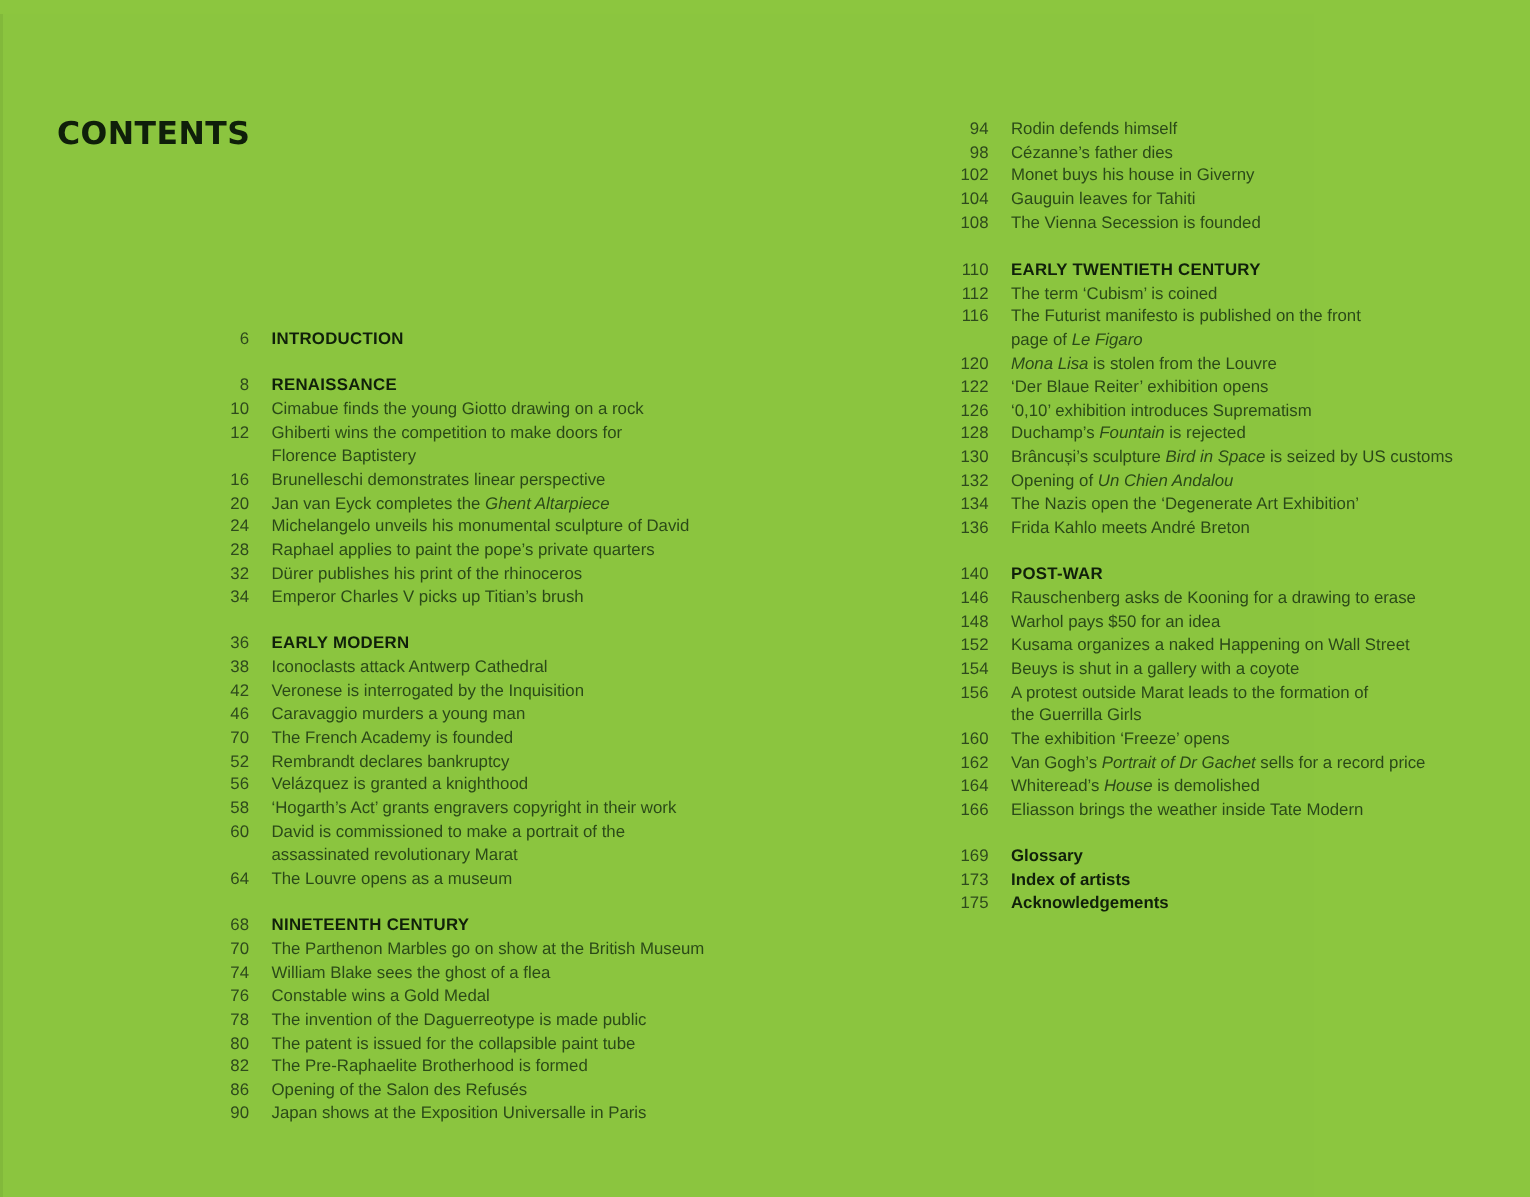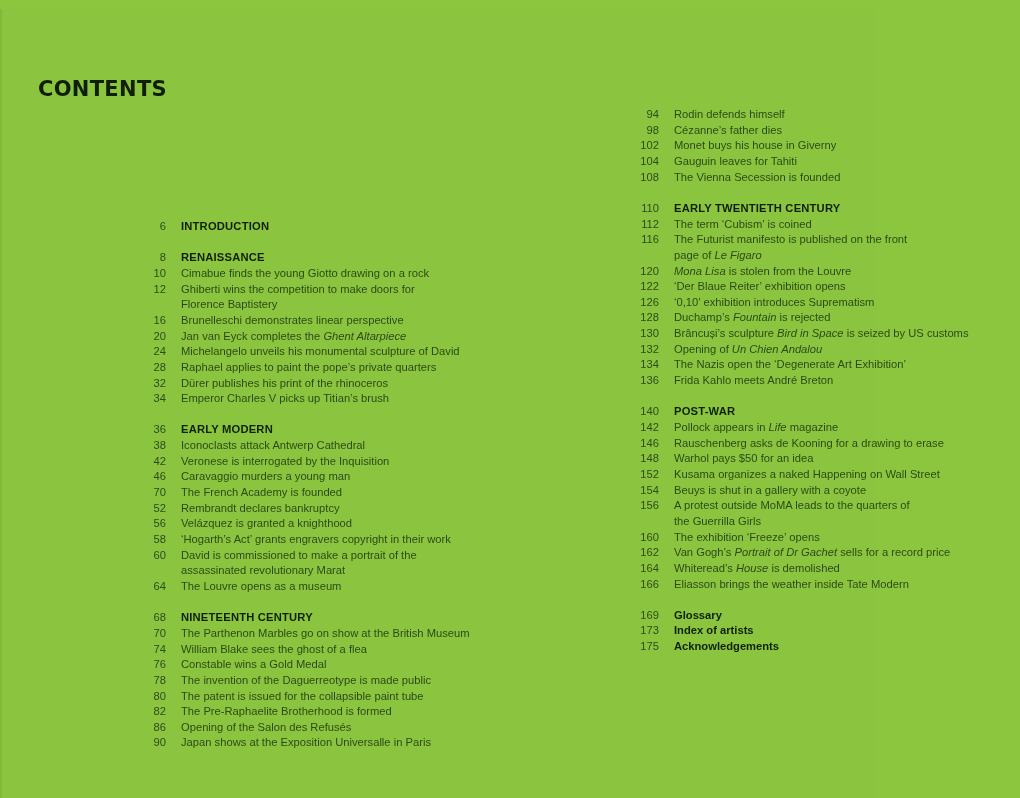--- a/index.html
+++ b/index.html
@@ -16,21 +16,21 @@
     box-shadow: inset 2px 0 0 rgba(0,0,0,0.06), inset 0 -2px 0 rgba(0,0,0,0.05);
   }
   .title {
     position: absolute; left: 38px; top: 68px;
     font-family: "DejaVu Sans", sans-serif;
     font-weight: bold; font-size: 21px; letter-spacing: 0.3px;
     color: #0f1f0a;
   }
   .col { position: absolute; }
   .col-left { left: 126px; top: 210px; width: 360px; }
-  .col-right { left: 619px; top: 70px; width: 380px; margin-top: 28px; }
+  .col-right { left: 619px; top: 70px; width: 380px; }
   .section { margin-bottom: 15.6px; }
   .row {
     display: flex; align-items: flex-start;
     font-size: 11.2px; line-height: 15.65px;
   }
   .num {
     width: 40px; flex: 0 0 40px; text-align: right;
     padding-right: 15px; color: #2e4a1c;
   }
   .txt { color: #2b4a18; flex: 1 1 auto; }
@@ -252,42 +252,38 @@
           <span class="num">136</span>
           <span class="txt"><span>Frida Kahlo meets André Breton</span></span>
         </div>
       </div>
       <div class="section">
         <div class="row head">
           <span class="num">140</span>
           <span class="txt">POST-WAR</span>
         </div>
         <div class="row">
-          <span class="num">142</span>
-          <span class="txt"><span>Pollock appears in </span><span class="it">Life</span><span> magazine</span></span>
-        </div>
-        <div class="row">
           <span class="num">146</span>
           <span class="txt"><span>Rauschenberg asks de Kooning for a drawing to erase</span></span>
         </div>
         <div class="row">
           <span class="num">148</span>
           <span class="txt"><span>Warhol pays $50 for an idea</span></span>
         </div>
         <div class="row">
           <span class="num">152</span>
           <span class="txt"><span>Kusama organizes a naked Happening on Wall Street</span></span>
         </div>
         <div class="row">
           <span class="num">154</span>
           <span class="txt"><span>Beuys is shut in a gallery with a coyote</span></span>
         </div>
         <div class="row">
           <span class="num">156</span>
-          <span class="txt"><span>A protest outside MoMA leads to the quarters of</span></span>
+          <span class="txt"><span>A protest outside Marat leads to the formation of</span></span>
         </div>
         <div class="row">
           <span class="num"></span>
           <span class="txt"><span>the Guerrilla Girls</span></span>
         </div>
         <div class="row">
           <span class="num">160</span>
           <span class="txt"><span>The exhibition ‘Freeze’ opens</span></span>
         </div>
         <div class="row">

